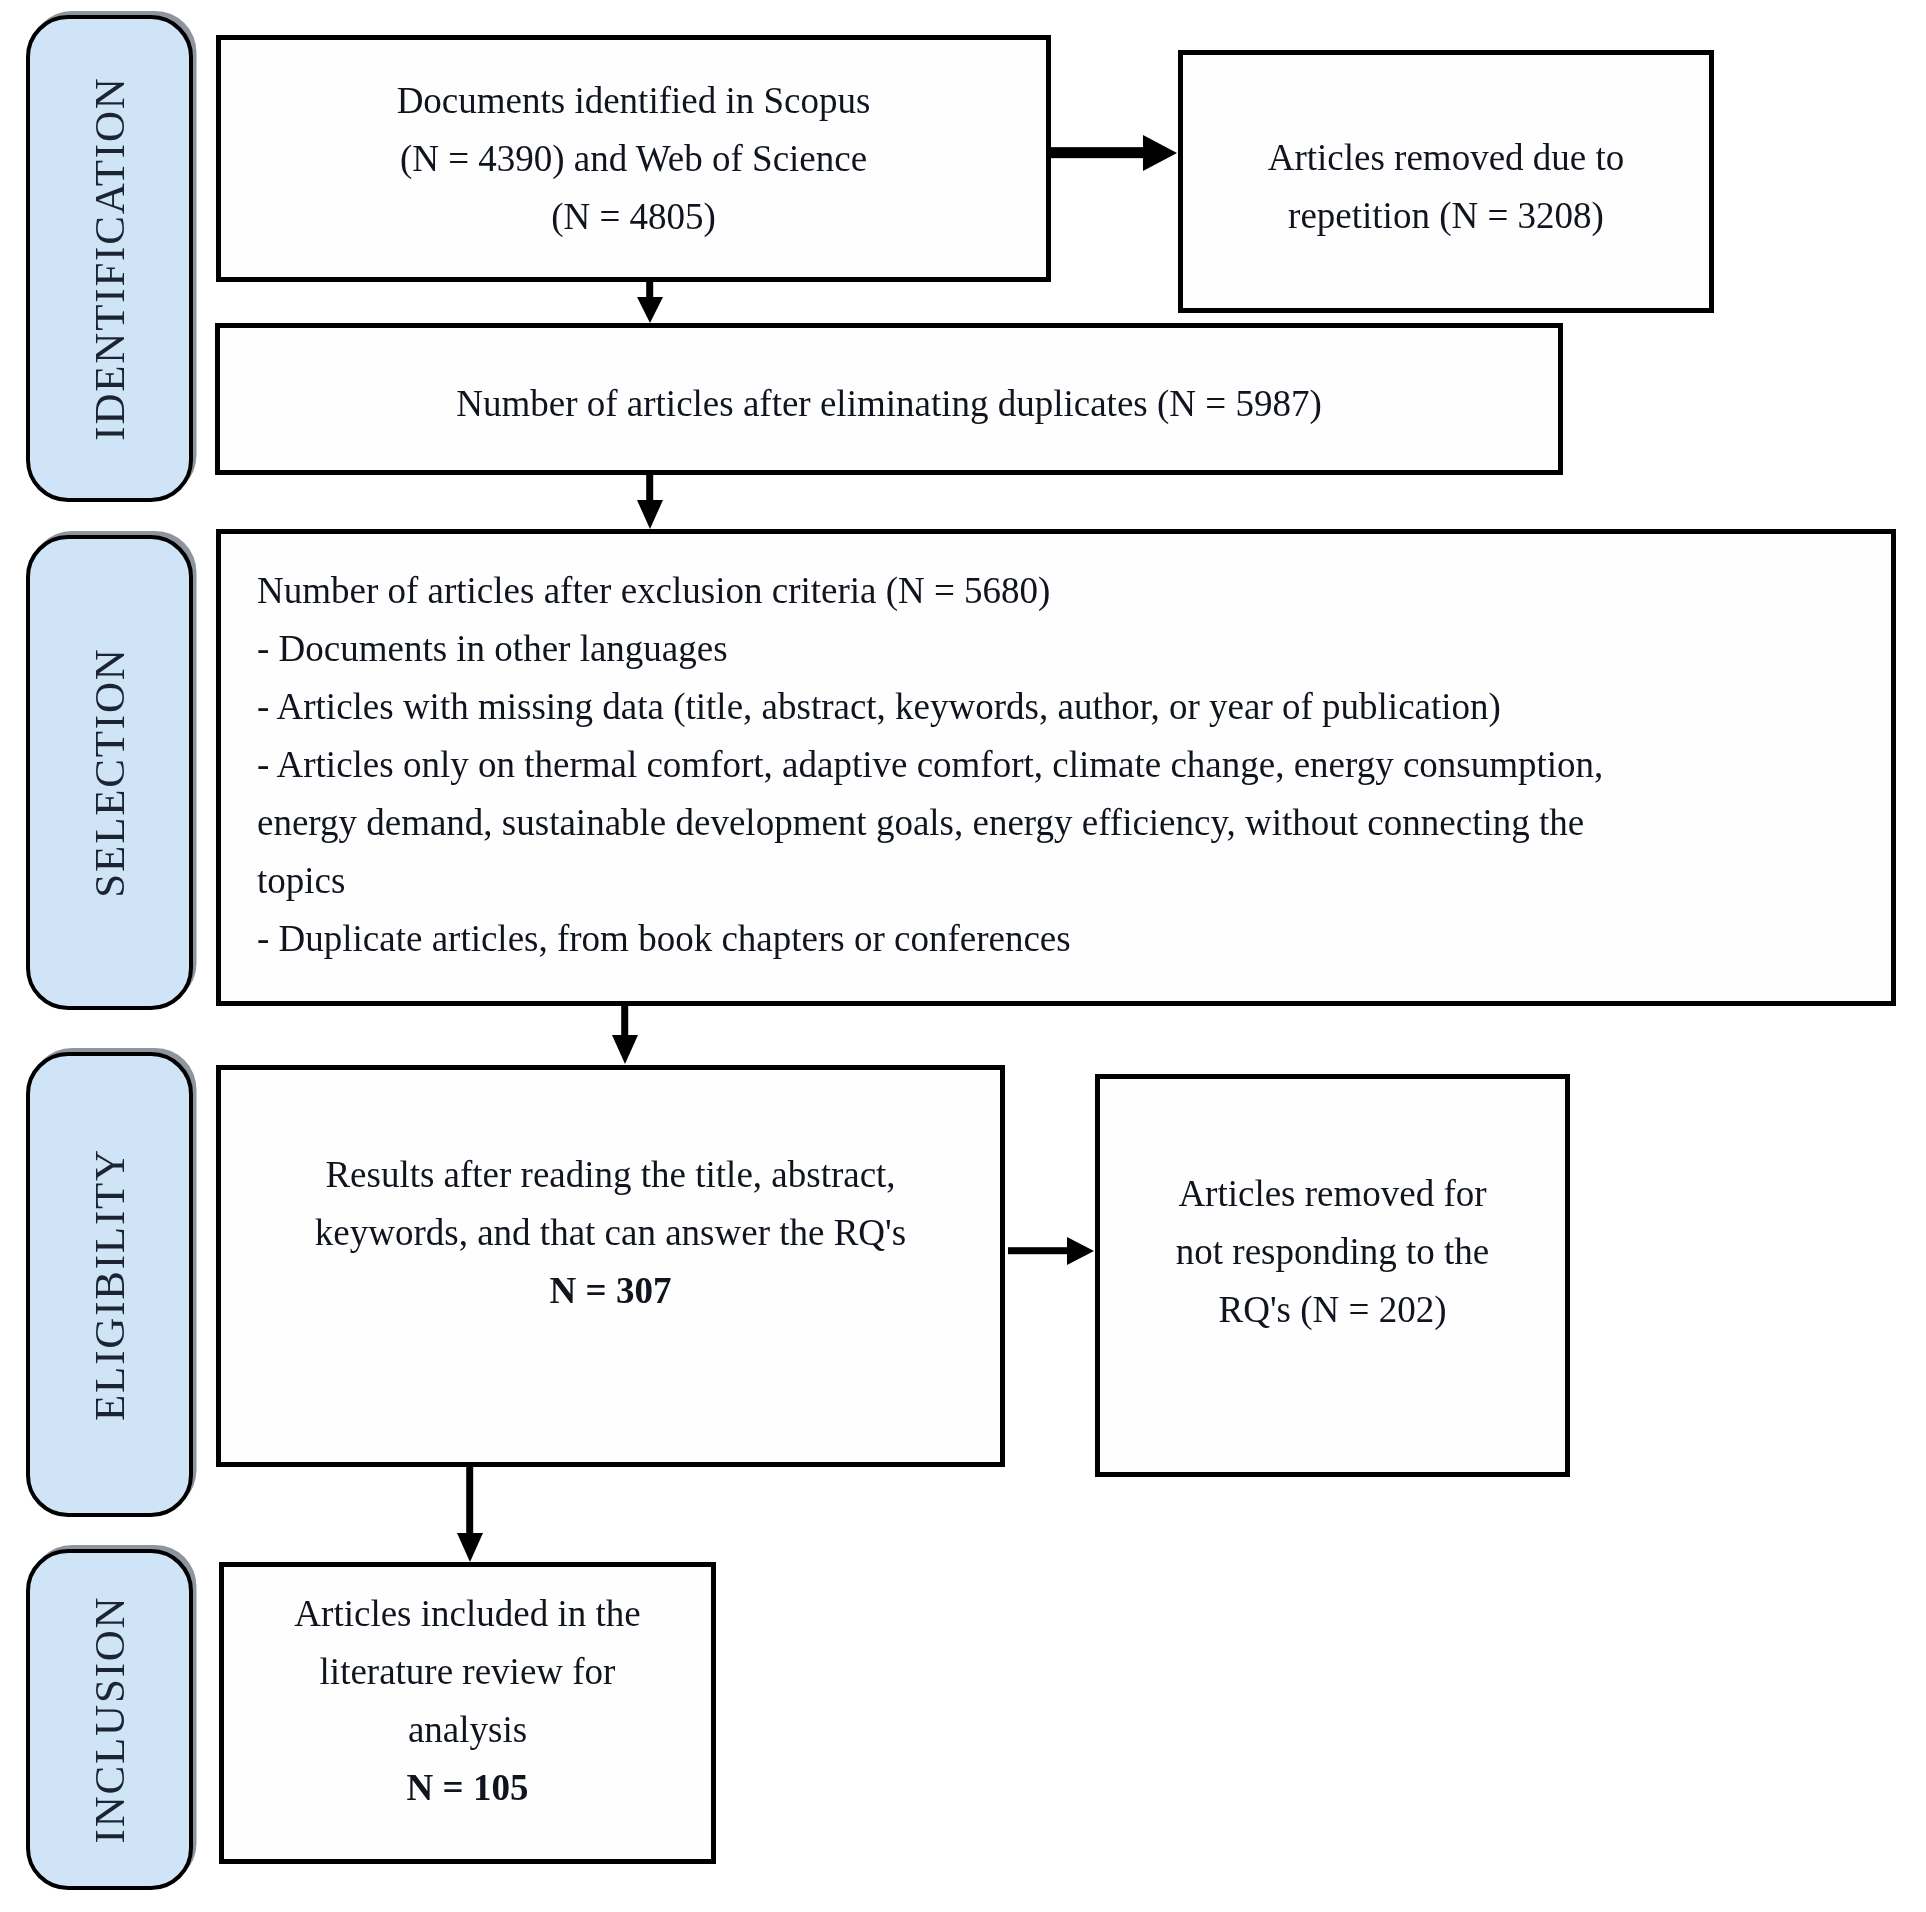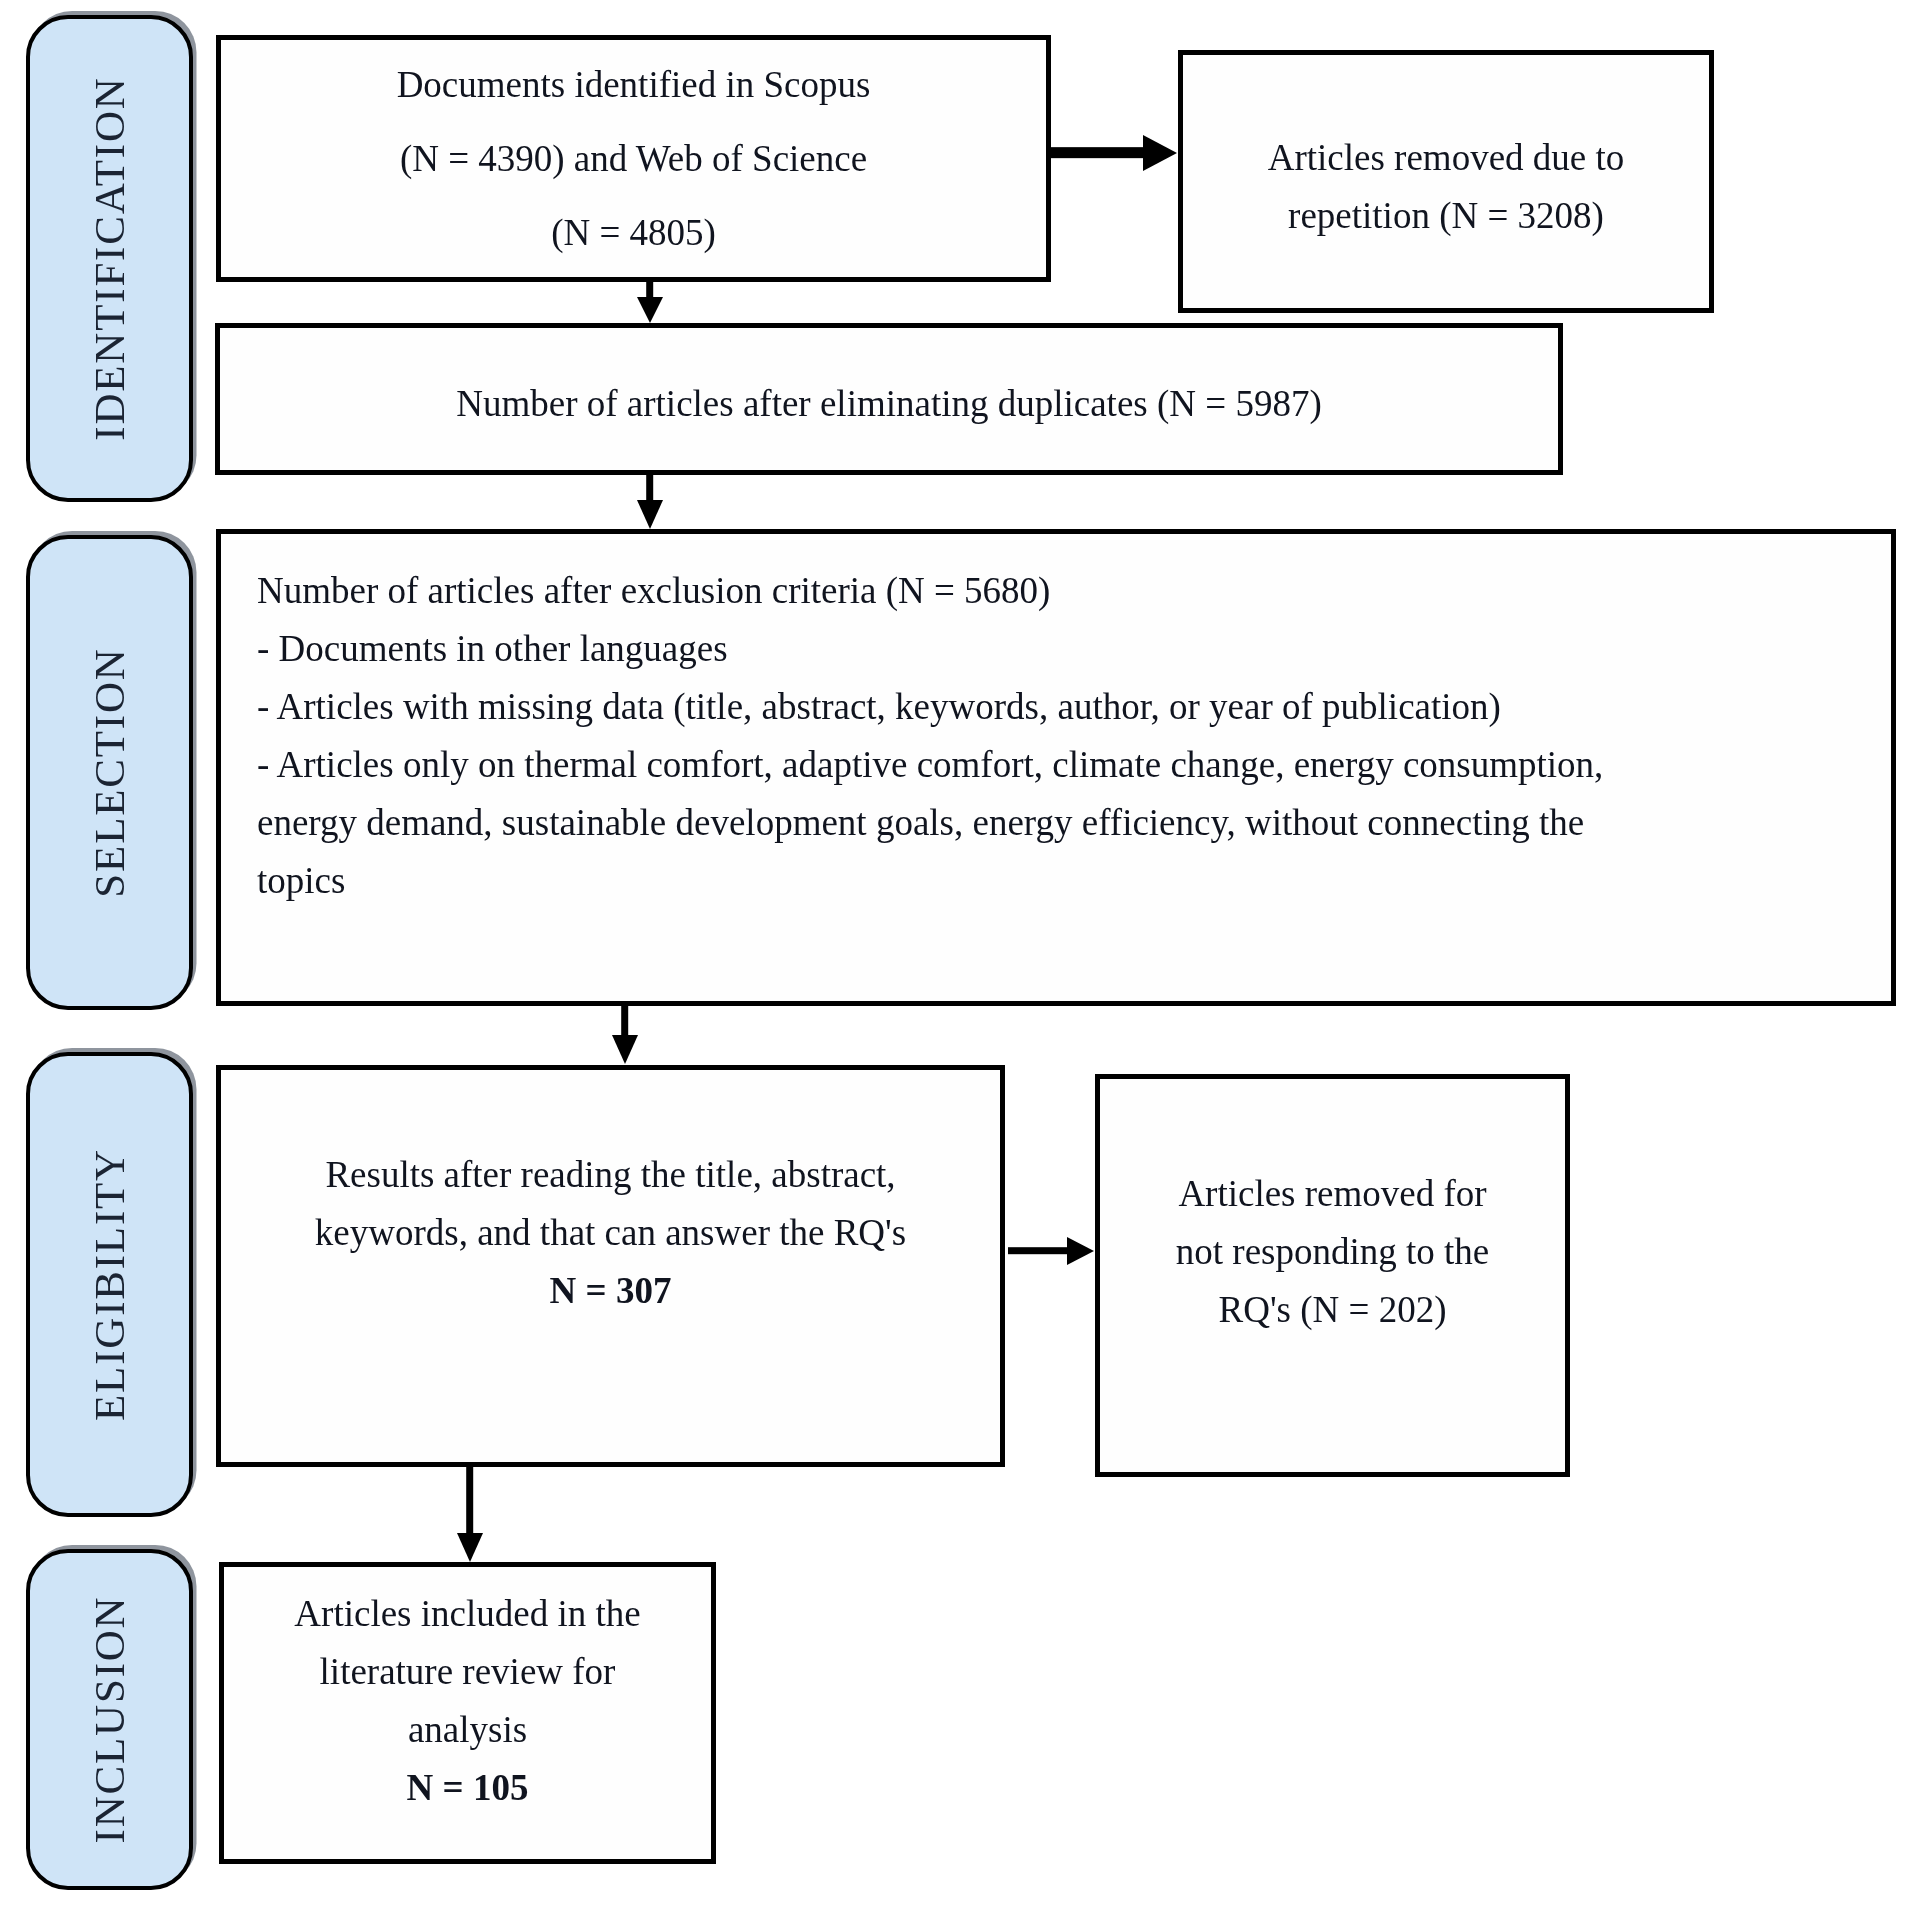--- a/index.html
+++ b/index.html
@@ -53,21 +53,21 @@
     flex-direction:column;
     justify-content:center;
     align-items:center;
     font-size:37px;
     line-height:58px;
     text-align:center;
   }
   .fbox .line{white-space:nowrap;}
   .num-line{font-weight:bold;}
 
-  #box-documents-identified{left:216px;top:35px;width:835px;height:247px;gap:16px;}
+  #box-documents-identified{left:216px;top:35px;width:835px;height:247px;}
   #box-removed-repetition{left:1178px;top:50px;width:536px;height:263px;padding-top:10.5px;}
   #box-after-duplicates{left:215px;top:323px;width:1348px;height:152px;padding-top:9.4px;}
   #box-after-exclusion{
     left:216px;top:529px;width:1680px;height:477px;
     justify-content:flex-start;
     align-items:flex-start;
     text-align:center;
     padding:28px 11.7px 0 36px;
   }
   #box-eligible-results{left:216px;top:1065px;width:789px;height:402px;padding-bottom:66px;}
@@ -150,20 +150,21 @@
     <div class="line">Number of articles after eliminating duplicates (N = 5987)</div>
   </div>
 
   <div class="fbox" id="box-after-exclusion">
     <div class="line">Number of articles after exclusion criteria (N = 5680)</div>
     <div class="line">- Documents in other languages</div>
     <div class="line">- Articles with missing data (title, abstract, keywords, author, or year of publication)</div>
     <div class="line">- Articles only on thermal comfort, adaptive comfort, climate change, energy consumption,</div>
     <div class="line">energy demand, sustainable development goals, energy efficiency, without connecting the</div>
     <div class="line">topics</div>
+    <div class="line">- Duplicate articles, from book chapters or conferences</div>
   </div>
 
   <div class="fbox" id="box-eligible-results">
     <div class="line">Results after reading the title, abstract,</div>
     <div class="line">keywords, and that can answer the RQ's</div>
     <div class="line num-line">N = 307</div>
   </div>
 
   <div class="fbox" id="box-removed-rq">
     <div class="line">Articles removed for</div>

